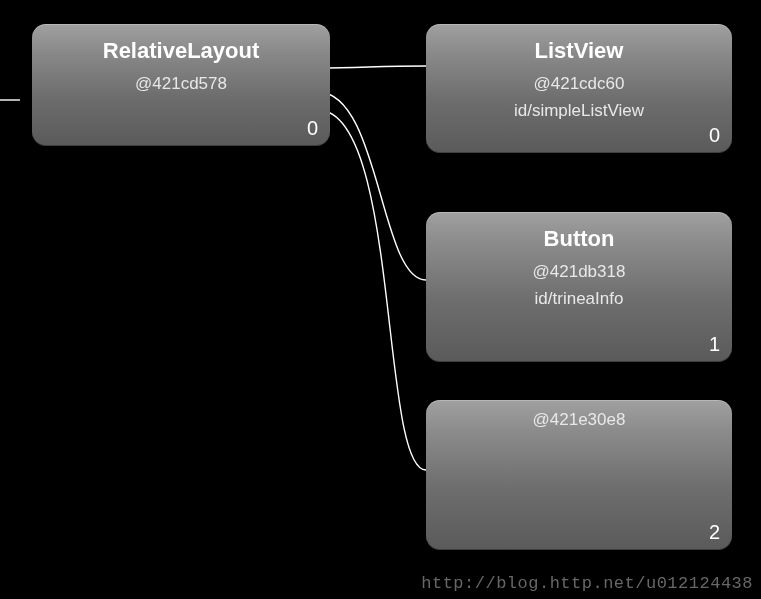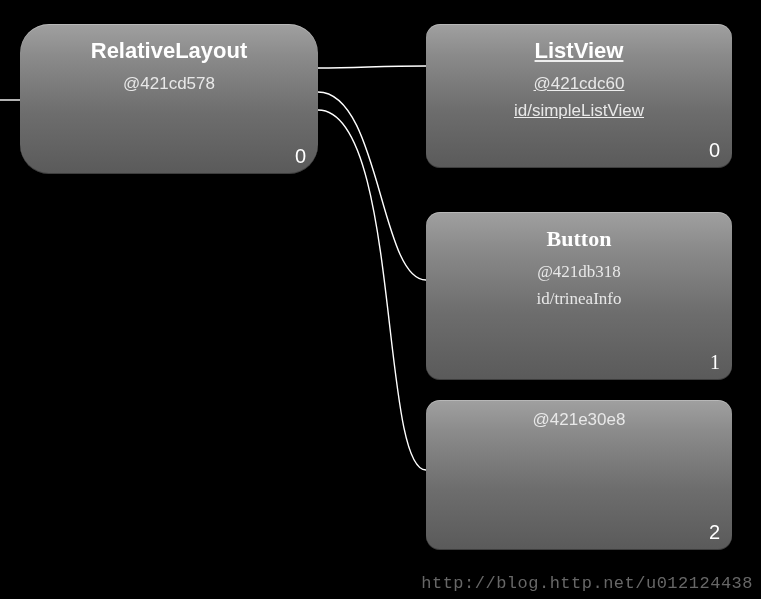--- a/index.html
+++ b/index.html
@@ -70,34 +70,34 @@
 <body>
 <div class="canvas">
 
 <svg class="links">
   <path d="M 0 100 Q 10 100 20 100" stroke="#ffffff" stroke-width="1.4" fill="none"></path>
   <path d="M 318 68  C 360 68  378 66  426 66" stroke="#ffffff" stroke-width="1.4" fill="none"></path>
   <path d="M 318 92  C 380 92  380 280 426 280" stroke="#ffffff" stroke-width="1.4" fill="none"></path>
   <path d="M 318 110 C 400 110 380 470 426 470" stroke="#ffffff" stroke-width="1.4" fill="none"></path>
 </svg>
 
-<div class="node" style="left:20px; top:24px; width:298px; height:150px;border-radius:29px;">
+<div class="node" style="left:32px; top:24px; width:298px; height:122px;">
   <div class="title">RelativeLayout</div>
   <div class="addr">@421cd578</div>
   <div class="idx">0</div>
 </div>
 
-<div class="node" style="left:426px; top:24px; width:306px; height:144px;text-decoration:underline;">
+<div class="node" style="left:426px; top:24px; width:306px; height:129px;">
   <div class="title">ListView</div>
   <div class="addr">@421cdc60</div>
   <div class="resid">id/simpleListView</div>
   <div class="idx">0</div>
 </div>
 
-<div class="node" style="left:426px; top:212px; width:306px; height:168px;font-family:Liberation Serif, serif;">
+<div class="node" style="left:426px; top:212px; width:306px; height:150px;">
   <div class="title">Button</div>
   <div class="addr">@421db318</div>
   <div class="resid">id/trineaInfo</div>
   <div class="idx">1</div>
 </div>
 
 <div class="node" style="left:426px; top:400px; width:306px; height:150px;">
   <div class="addr">@421e30e8</div>
   <div class="idx">2</div>
 </div>

